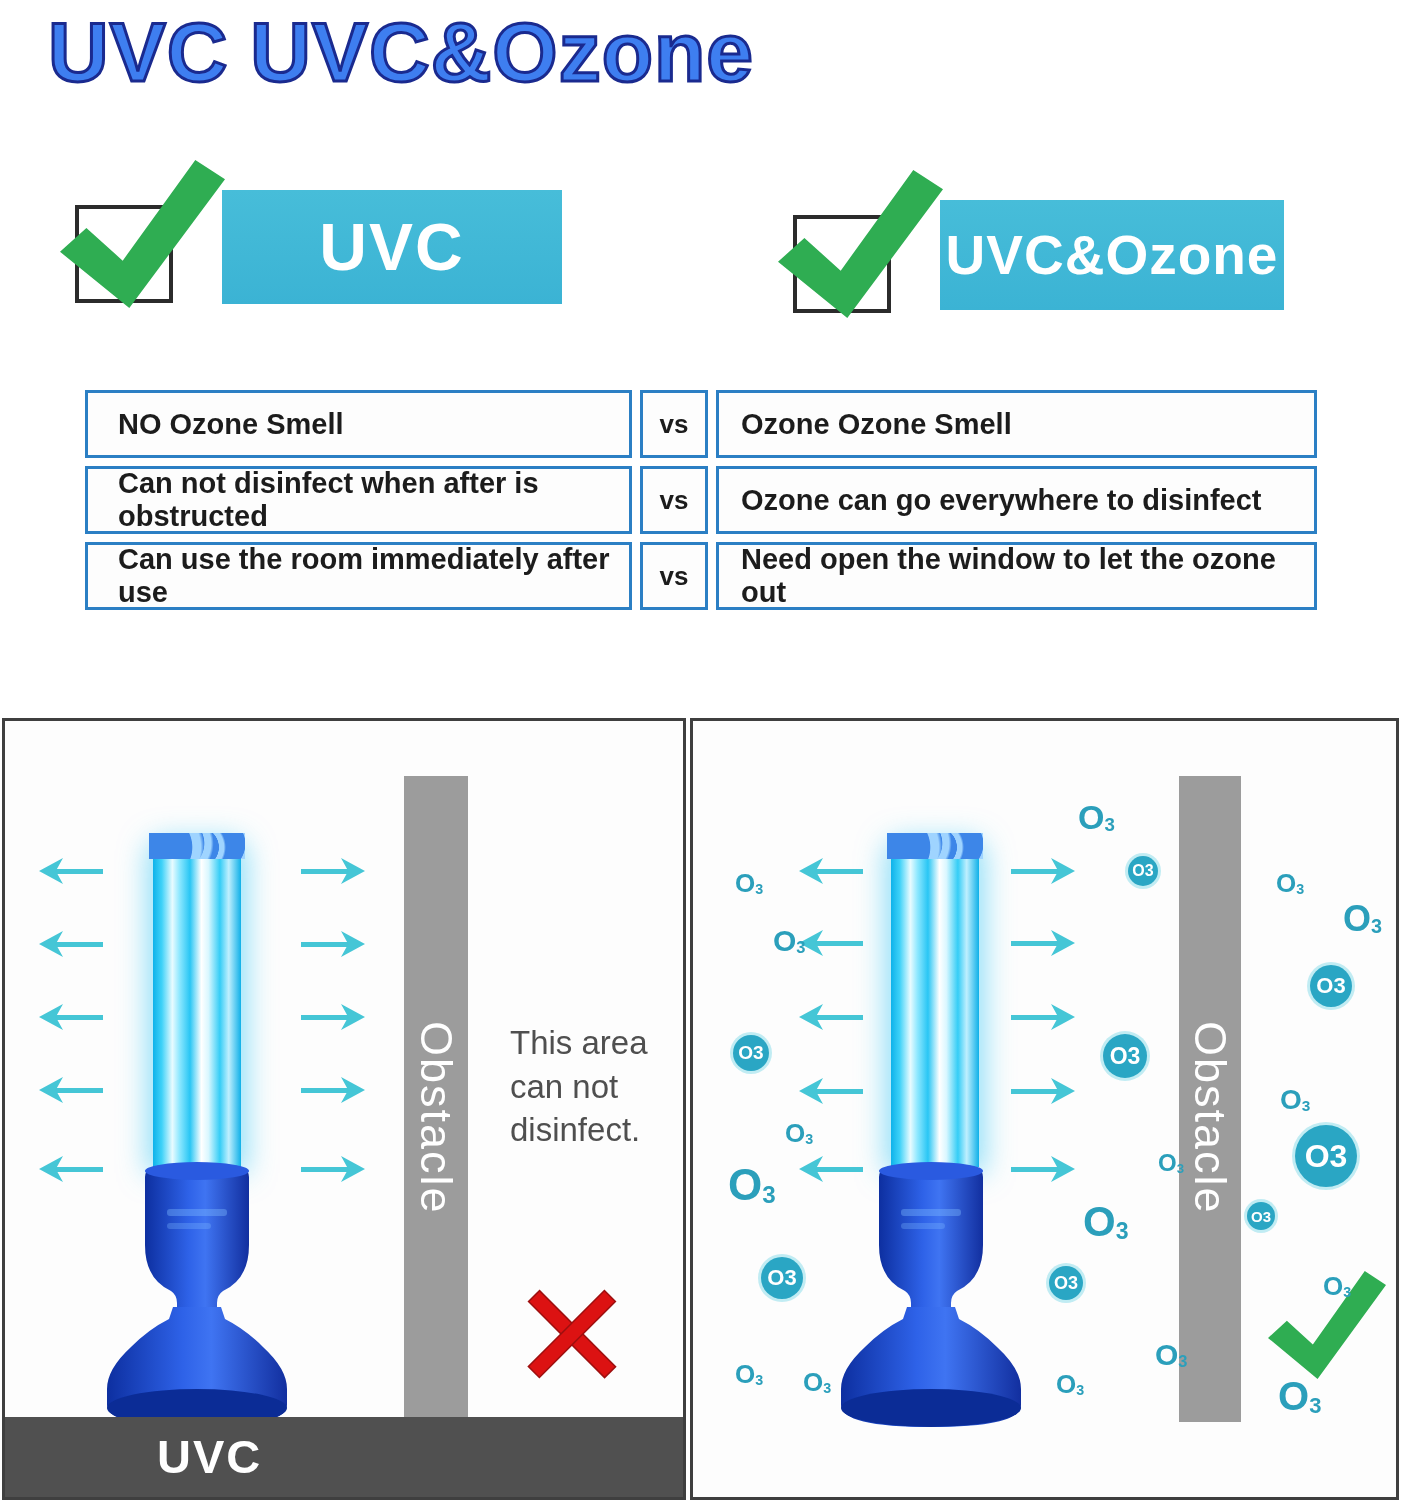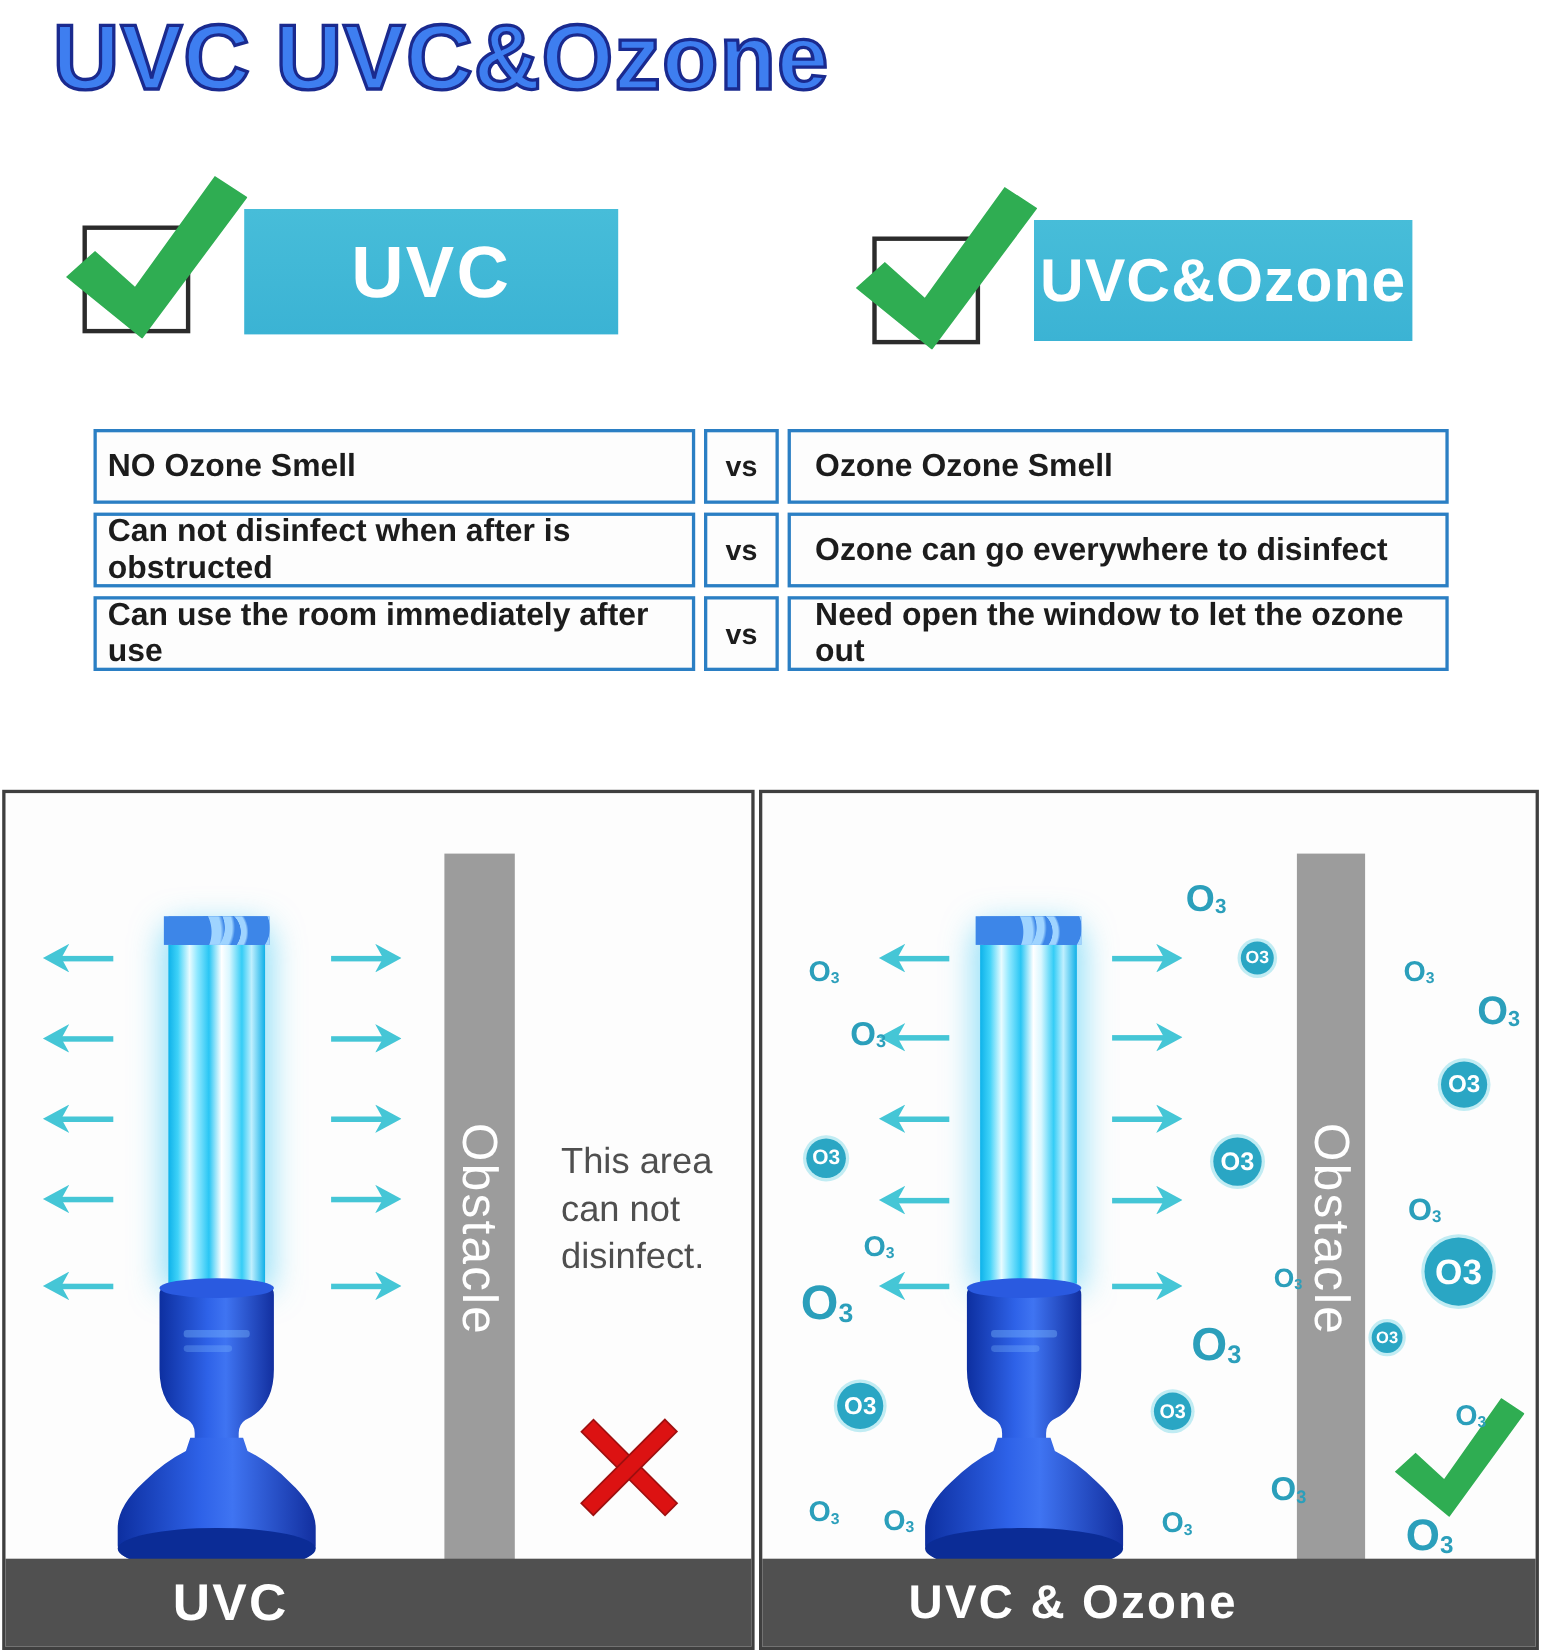--- a/index.html
+++ b/index.html
@@ -24,41 +24,41 @@
           background:linear-gradient(180deg,#47bdd9,var(--banner));display:flex;align-items:center;justify-content:center;}
   .banner-label{color:#fff;font-weight:700;font-size:66px;letter-spacing:2px;}
   .opt-right .banner{width:344px;height:110px;}
   .opt-right .banner-label{font-size:55px;letter-spacing:1px;}
 
   
   .cmp-table{position:absolute;left:85px;top:390px;width:1232px;}
   .cmp-row{display:flex;margin-bottom:8px;height:68px;}
   .cmp-cell{box-sizing:border-box;border:3px solid var(--table-border);background:#fdfdfd;
             display:flex;align-items:center;font-weight:700;color:#1c1c1c;}
-  .cell-left{width:547px;padding-left:10px;font-size:29px;}
+  .cell-left{width:547px;padding-left:30px;font-size:29px;}
   .cell-vs{width:68px;margin-left:8px;justify-content:center;font-size:26px;}
   .cell-right{flex:1;margin-left:8px;padding-left:22px;font-size:29px;}
 
   
   .panel{position:absolute;top:718px;height:782px;border:3px solid #3f3f3f;background:#fdfdfd;box-sizing:border-box;}
   .panel-left{left:2px;width:684px;}
   .panel-right{left:690px;width:709px;}
 
   .caption-bar{position:absolute;left:0;right:0;bottom:0;height:80px;background:var(--bar);}
   .caption{position:absolute;color:#fff;font-weight:700;line-height:80px;}
   .panel-left .caption{left:152px;font-size:47px;letter-spacing:2px;}
   .panel-right .caption{left:133px;font-size:43px;letter-spacing:2px;}
 
   .obstacle{position:absolute;top:55px;height:646px;background:var(--obstacle);}
   .panel-left .obstacle{left:399px;width:64px;}
   .panel-right .obstacle{left:486px;width:62px;}
   .obstacle-label{position:absolute;top:245px;left:50%;transform:translateX(-50%);
       writing-mode:vertical-rl;color:#fff;font-size:45px;font-weight:400;letter-spacing:2px;white-space:nowrap;}
 
-  .note{position:absolute;left:505px;top:312px;width:160px;font-size:33px;line-height:1.32;color:#4f4f4f;}
+  .note{position:absolute;left:505px;top:300px;width:160px;font-size:33px;line-height:1.32;color:#4f4f4f;}
 
   
   .lamp{position:absolute;top:114px;width:184px;height:594px;}
   .panel-left .lamp{left:100px;}
   .panel-right .lamp{left:146px;}
   .tube{position:absolute;left:48px;top:10px;width:88px;height:322px;border-radius:12px 12px 0 0;
     background:linear-gradient(90deg,#0eb2ea 0%,#3fd2f8 10%,#e8fbff 22%,#8ee8ff 30%,#29c6f4 42%,#ffffff 55%,#d9f7ff 63%,#35cdf6 76%,#bfeffe 86%,#0fb0e8 100%);
     box-shadow:0 0 28px 6px rgba(56,200,246,.55);}
   .panel-right .tube{left:52px;}
   .tube-bumps{position:absolute;left:-4px;top:-12px;width:96px;height:26px;
@@ -197,23 +197,20 @@
         <rect x="62" y="48" width="60" height="7" rx="3" fill="rgba(130,190,255,.38)"></rect>
         <rect x="62" y="62" width="44" height="6" rx="3" fill="rgba(130,190,255,.30)"></rect>
         <path fill="url(#gB)" d="M72 146 L116 146 L120 158 Q140 168 158 186 Q182 208 182 228 L182 244 Q182 266 92 266 Q2 266 2 244 L2 228 Q2 208 26 186 Q44 168 64 158 L68 146 Z"></path>
         <ellipse cx="92" cy="247" rx="90" ry="19" fill="#0b2c96"></ellipse>
       </svg>
     </div>
     <div class="obstacle">
       <span class="obstacle-label">Obstacle</span>
     </div>
     <div class="checkmark check-shape panel-check"></div>
-    <div class="caption-bar">
-      <span class="caption">UVC &amp; Ozone</span>
-    </div>
   <div class="arrow arrow-left" style="left: 106px; top: 135px;"></div>
       <div class="arrow" style="left: 318px; top: 135px;"></div>
       <div class="arrow arrow-left" style="left: 106px; top: 207px;"></div>
       <div class="arrow" style="left: 318px; top: 207px;"></div>
       <div class="arrow arrow-left" style="left: 106px; top: 281px;"></div>
       <div class="arrow" style="left: 318px; top: 281px;"></div>
       <div class="arrow arrow-left" style="left: 106px; top: 355px;"></div>
       <div class="arrow" style="left: 318px; top: 355px;"></div>
       <div class="arrow arrow-left" style="left: 106px; top: 433px;"></div>
       <div class="arrow" style="left: 318px; top: 433px;"></div>

